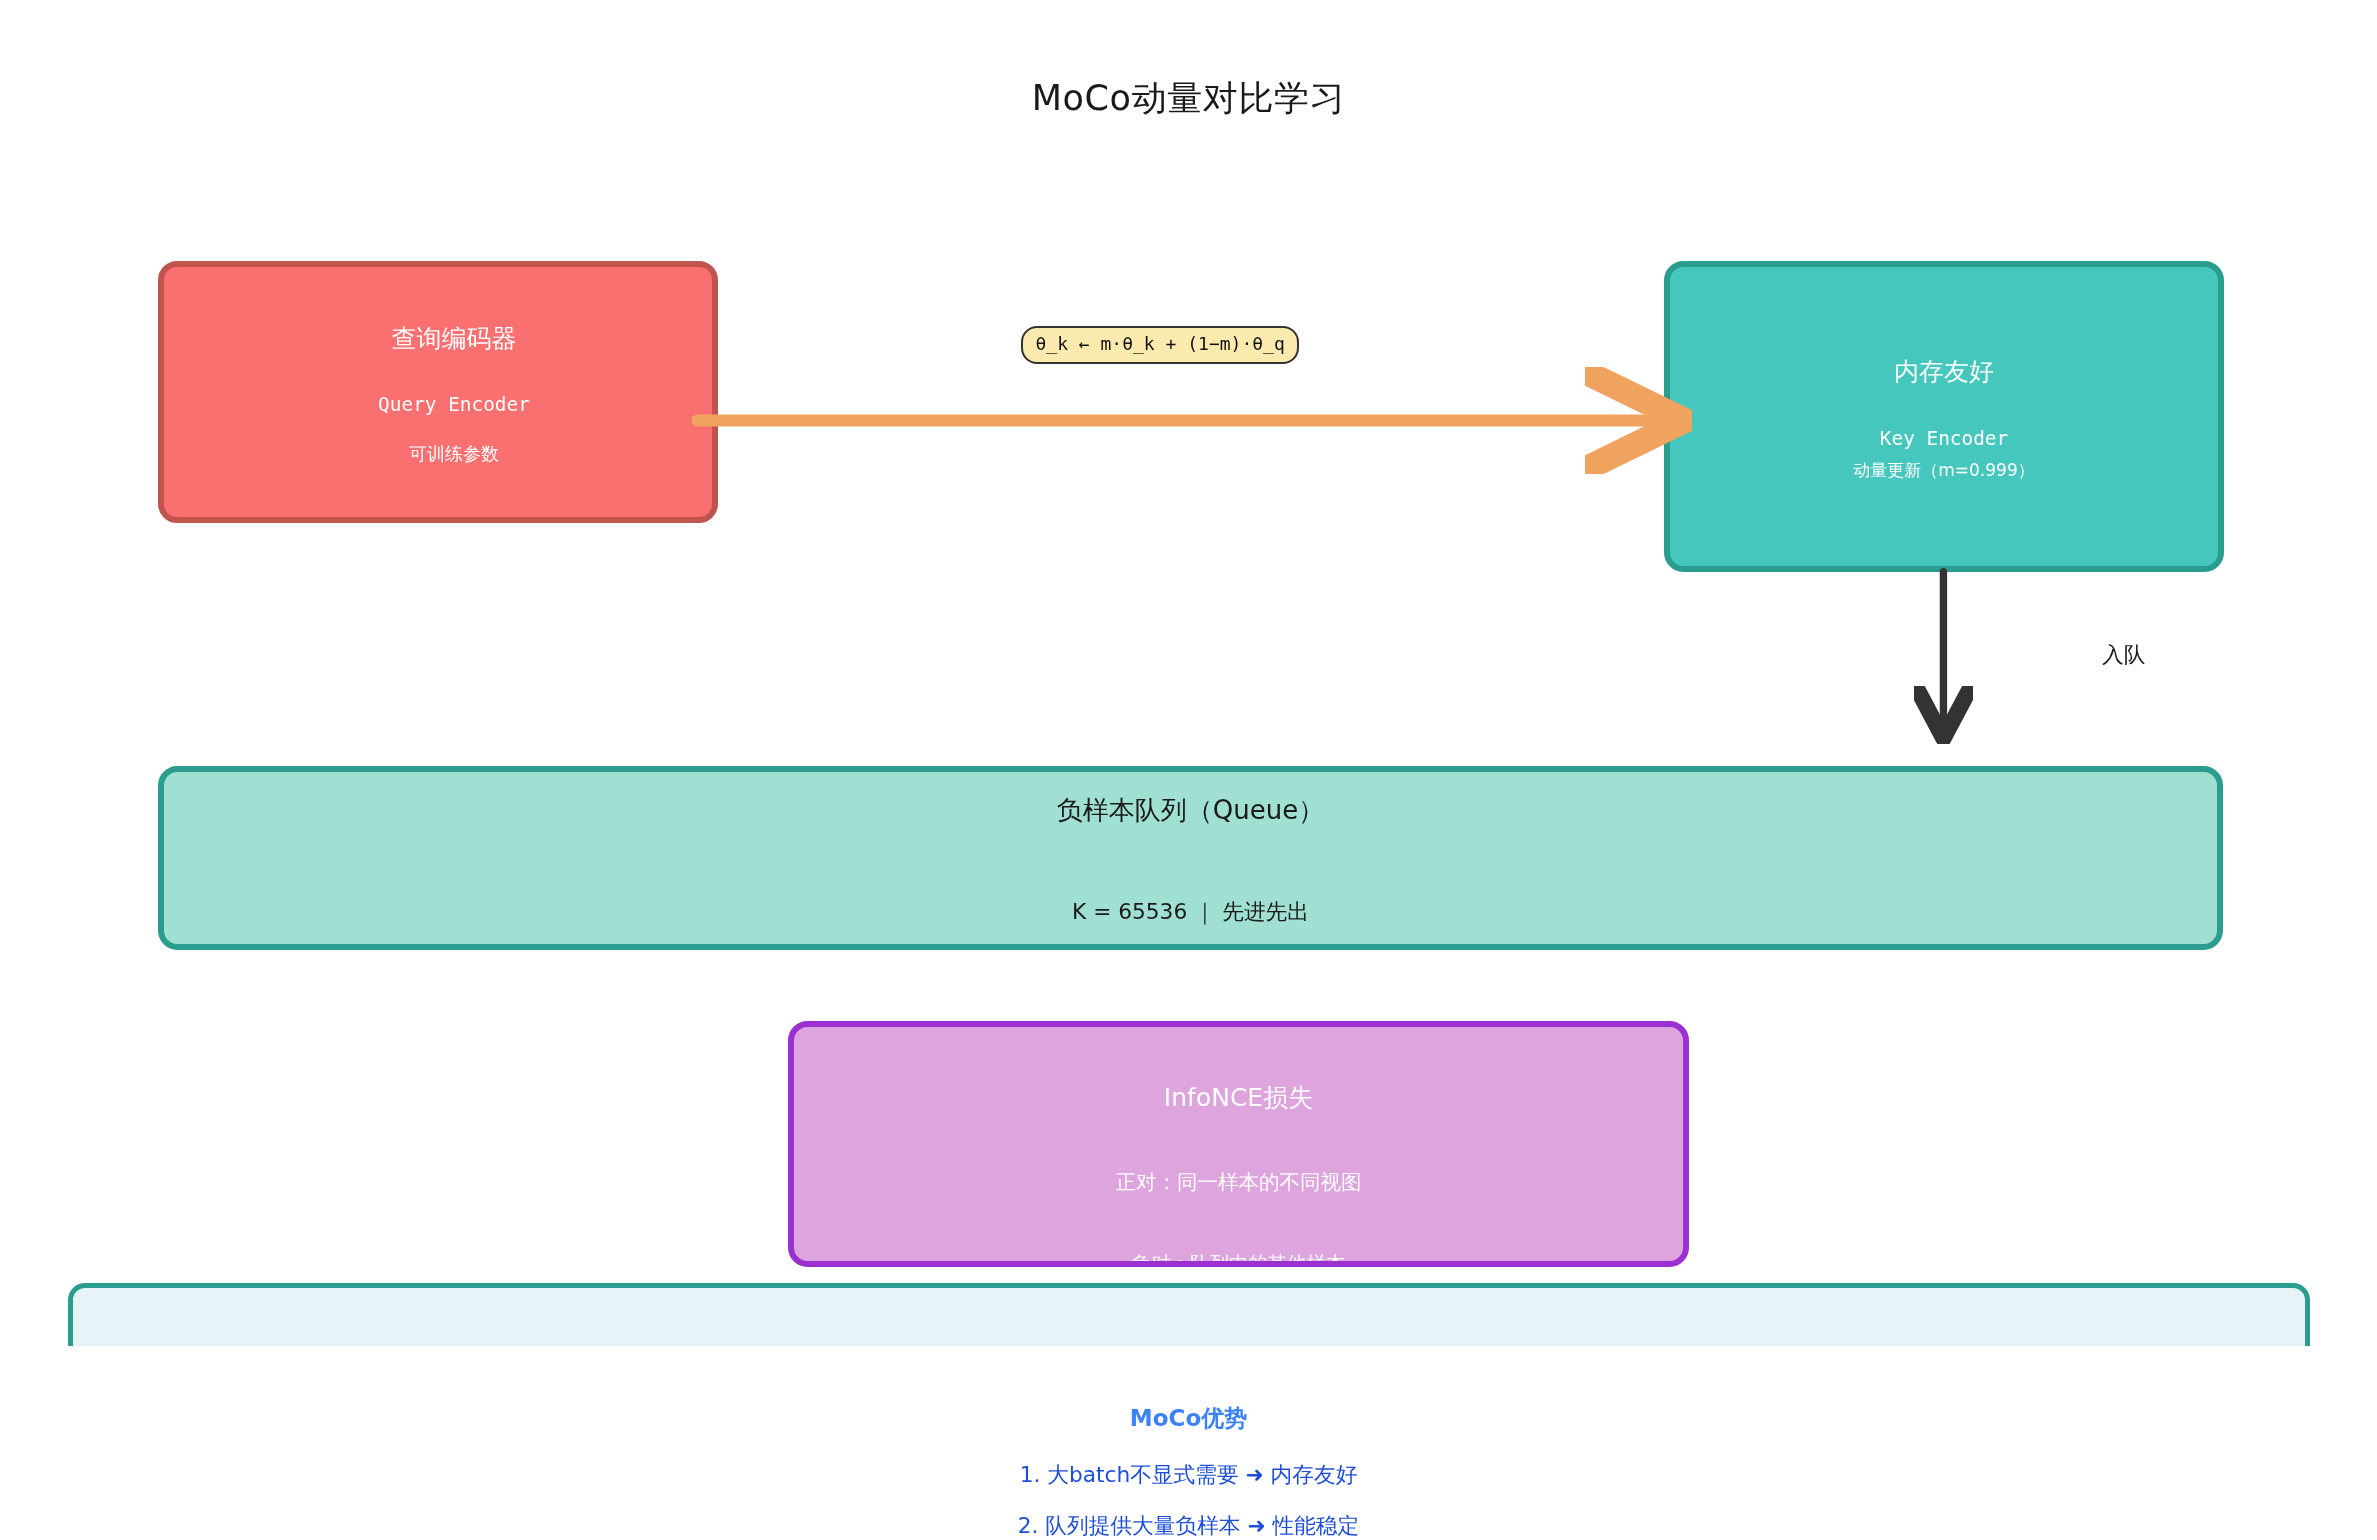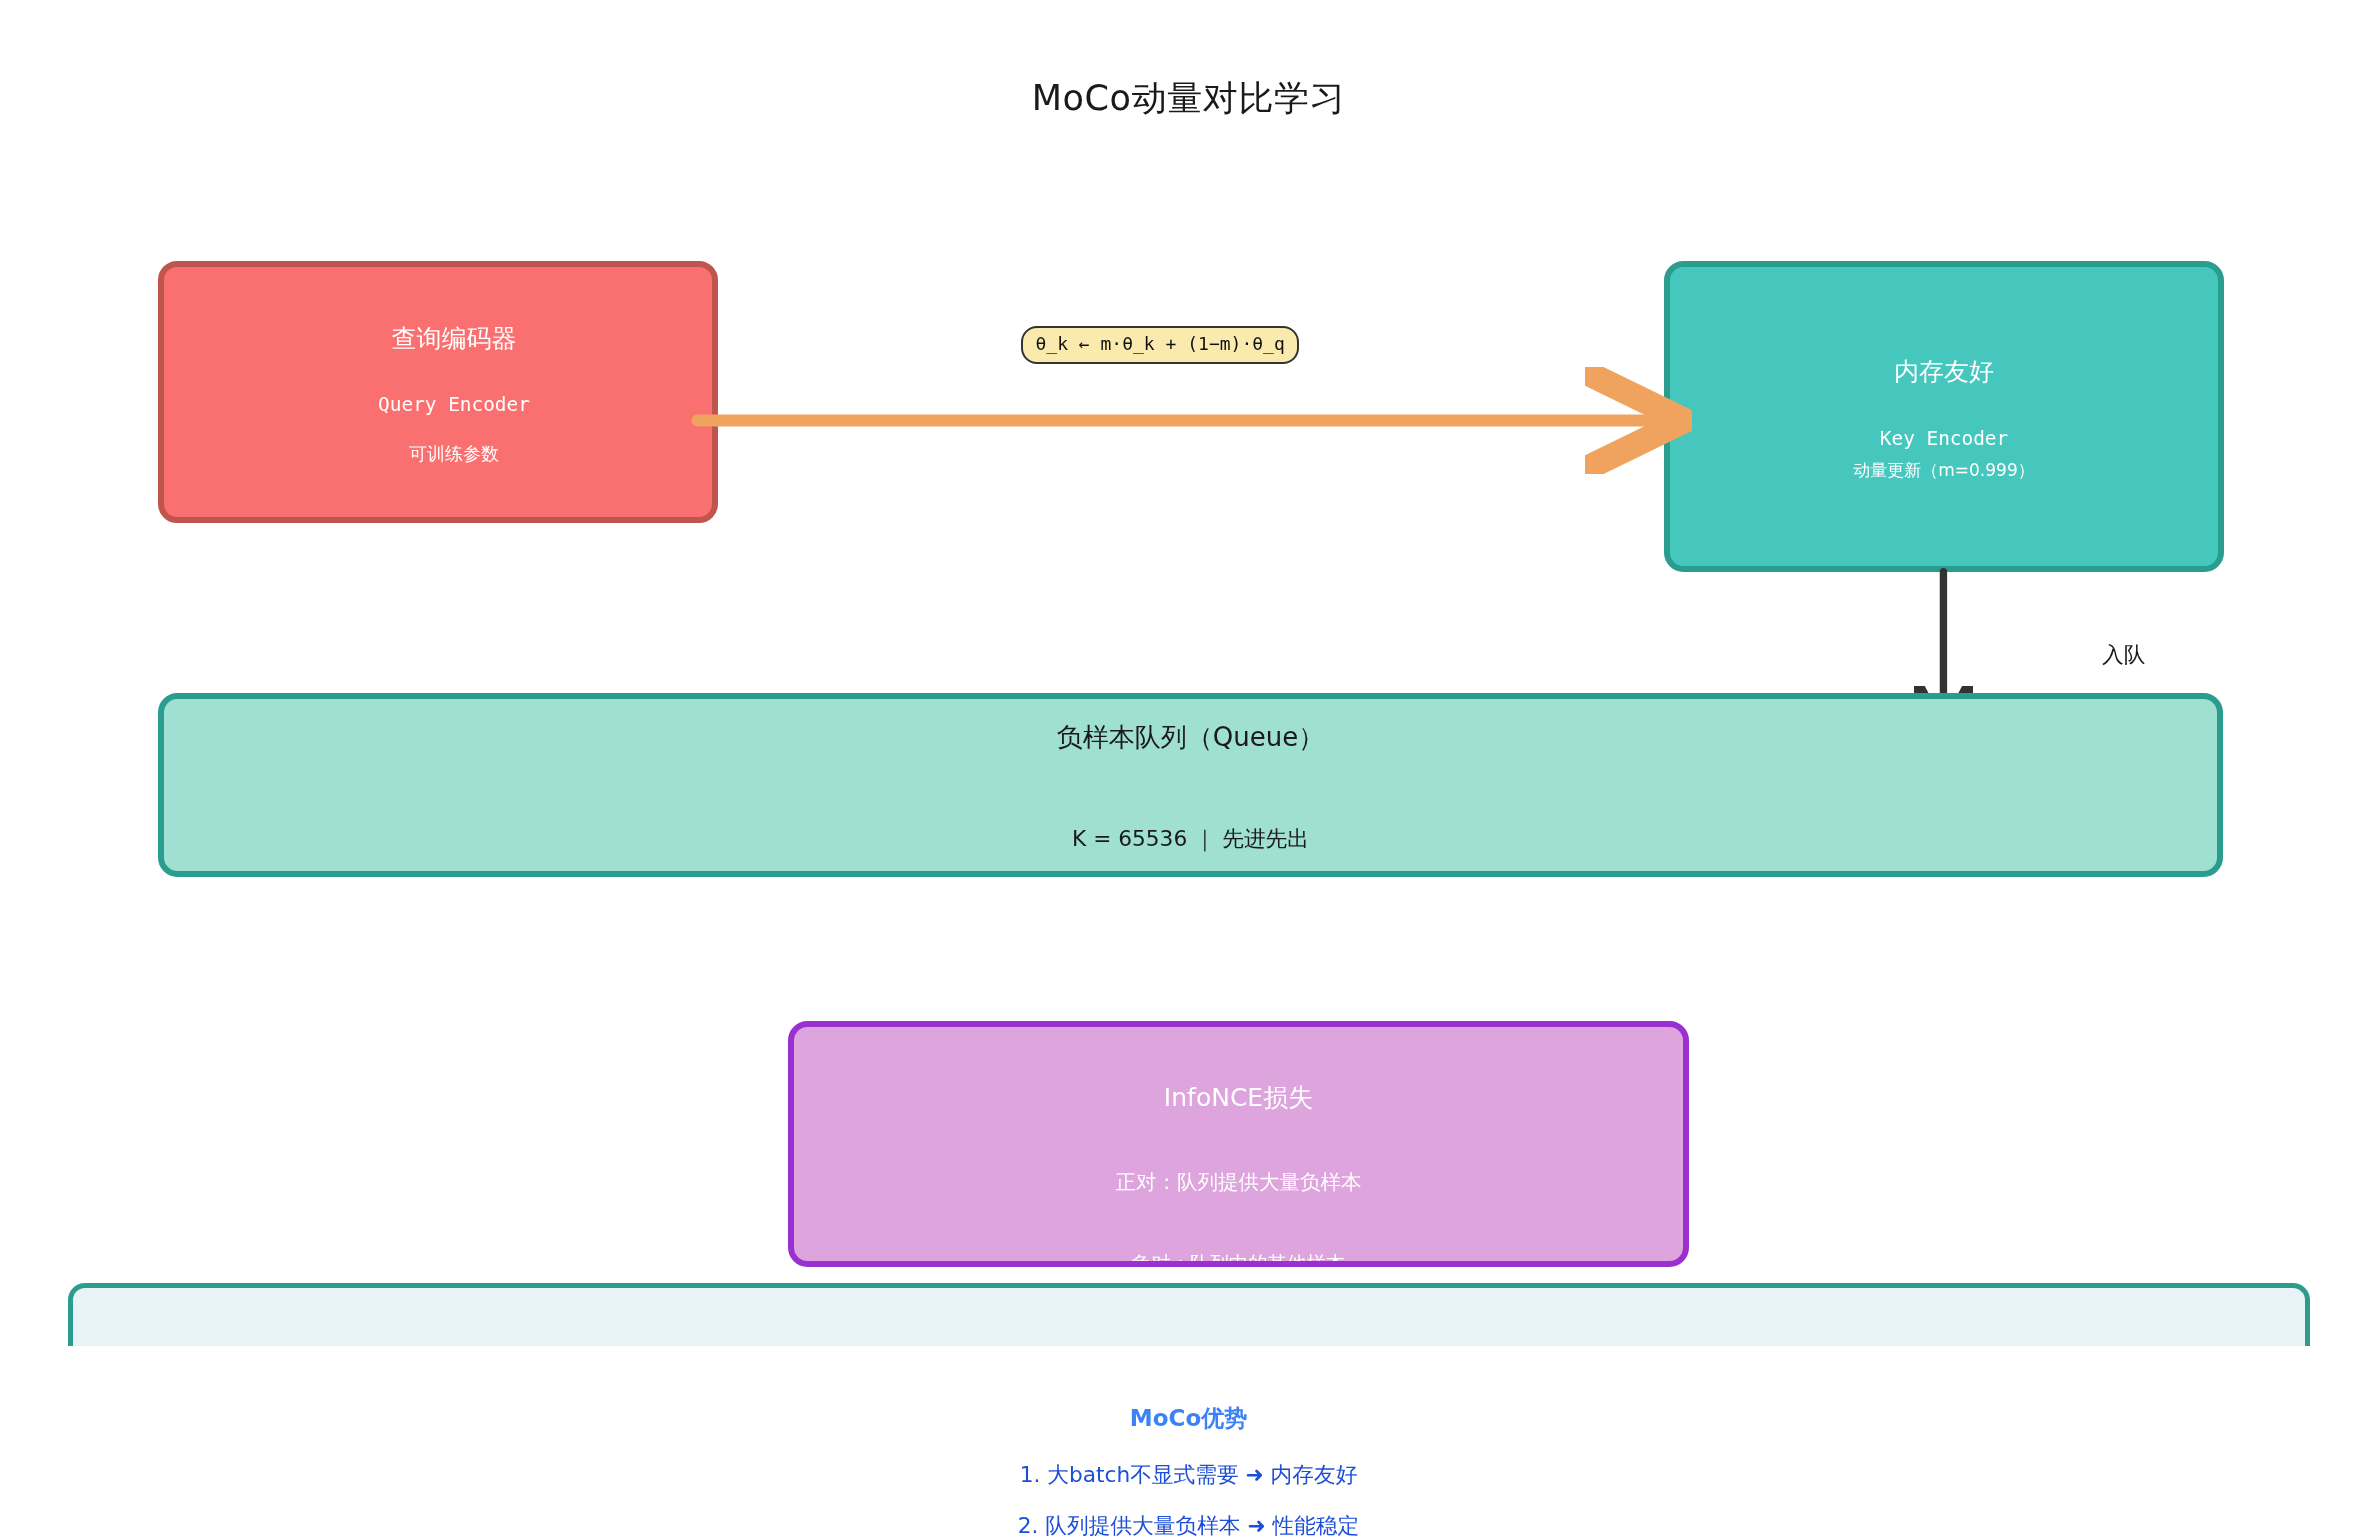--- a/index.html
+++ b/index.html
@@ -83,21 +83,21 @@
     border-radius: 19.4px;
     color: #ffffff;
   }
   #node-key-encoder .n-title { margin-top: 4.6px; }
   #node-key-encoder .n-sub { margin-top: 42px; font-family: "DejaVu Sans Mono", monospace; font-size: 19.4px; }
   #node-key-encoder .n-sub2 { margin-top: 12px; font-size: 17px; }
 
   
   #node-queue {
     left: 158px;
-    top: 693px;
+    top: 766px;
     width: 2065px;
     height: 184px;
     background: #9fe0d2;
     border: 6.3px solid #2a9d8f;
     border-radius: 19.4px;
     color: #1a1a1a;
     gap: 20px;
   }
   #node-queue .n-title { margin-top: 3.4px; font-size: 26px; }
   #node-queue .n-sub { margin-top: 55px; font-size: 21.7px; font-family: "DejaVu Sans", sans-serif; }
@@ -225,21 +225,21 @@
 
   <div id="label-enqueue">入队</div>
 
   <div class="node" id="node-queue">
     <div class="n-title">负样本队列（Queue）</div>
     <div class="n-sub">K = 65536 ｜ 先进先出</div>
   </div>
 
   <div class="node" id="node-infonce">
     <div class="n-title">InfoNCE损失</div>
-    <div class="n-sub">正对：队列提供大量负样本</div>
+    <div class="n-sub">正对：同一样本的不同视图</div>
     <div class="n-sub3">负对：队列中的其他样本</div>
   </div>
 
   <div id="advantages-panel"></div>
 
   <div id="advantages-text">
     <div id="advantages-title">MoCo优势</div>
     <div class="adv-item">1.  大batch不显式需要 ➜ 内存友好</div>
     <div class="adv-item">2.  队列提供大量负样本 ➜ 性能稳定</div>
   </div>

